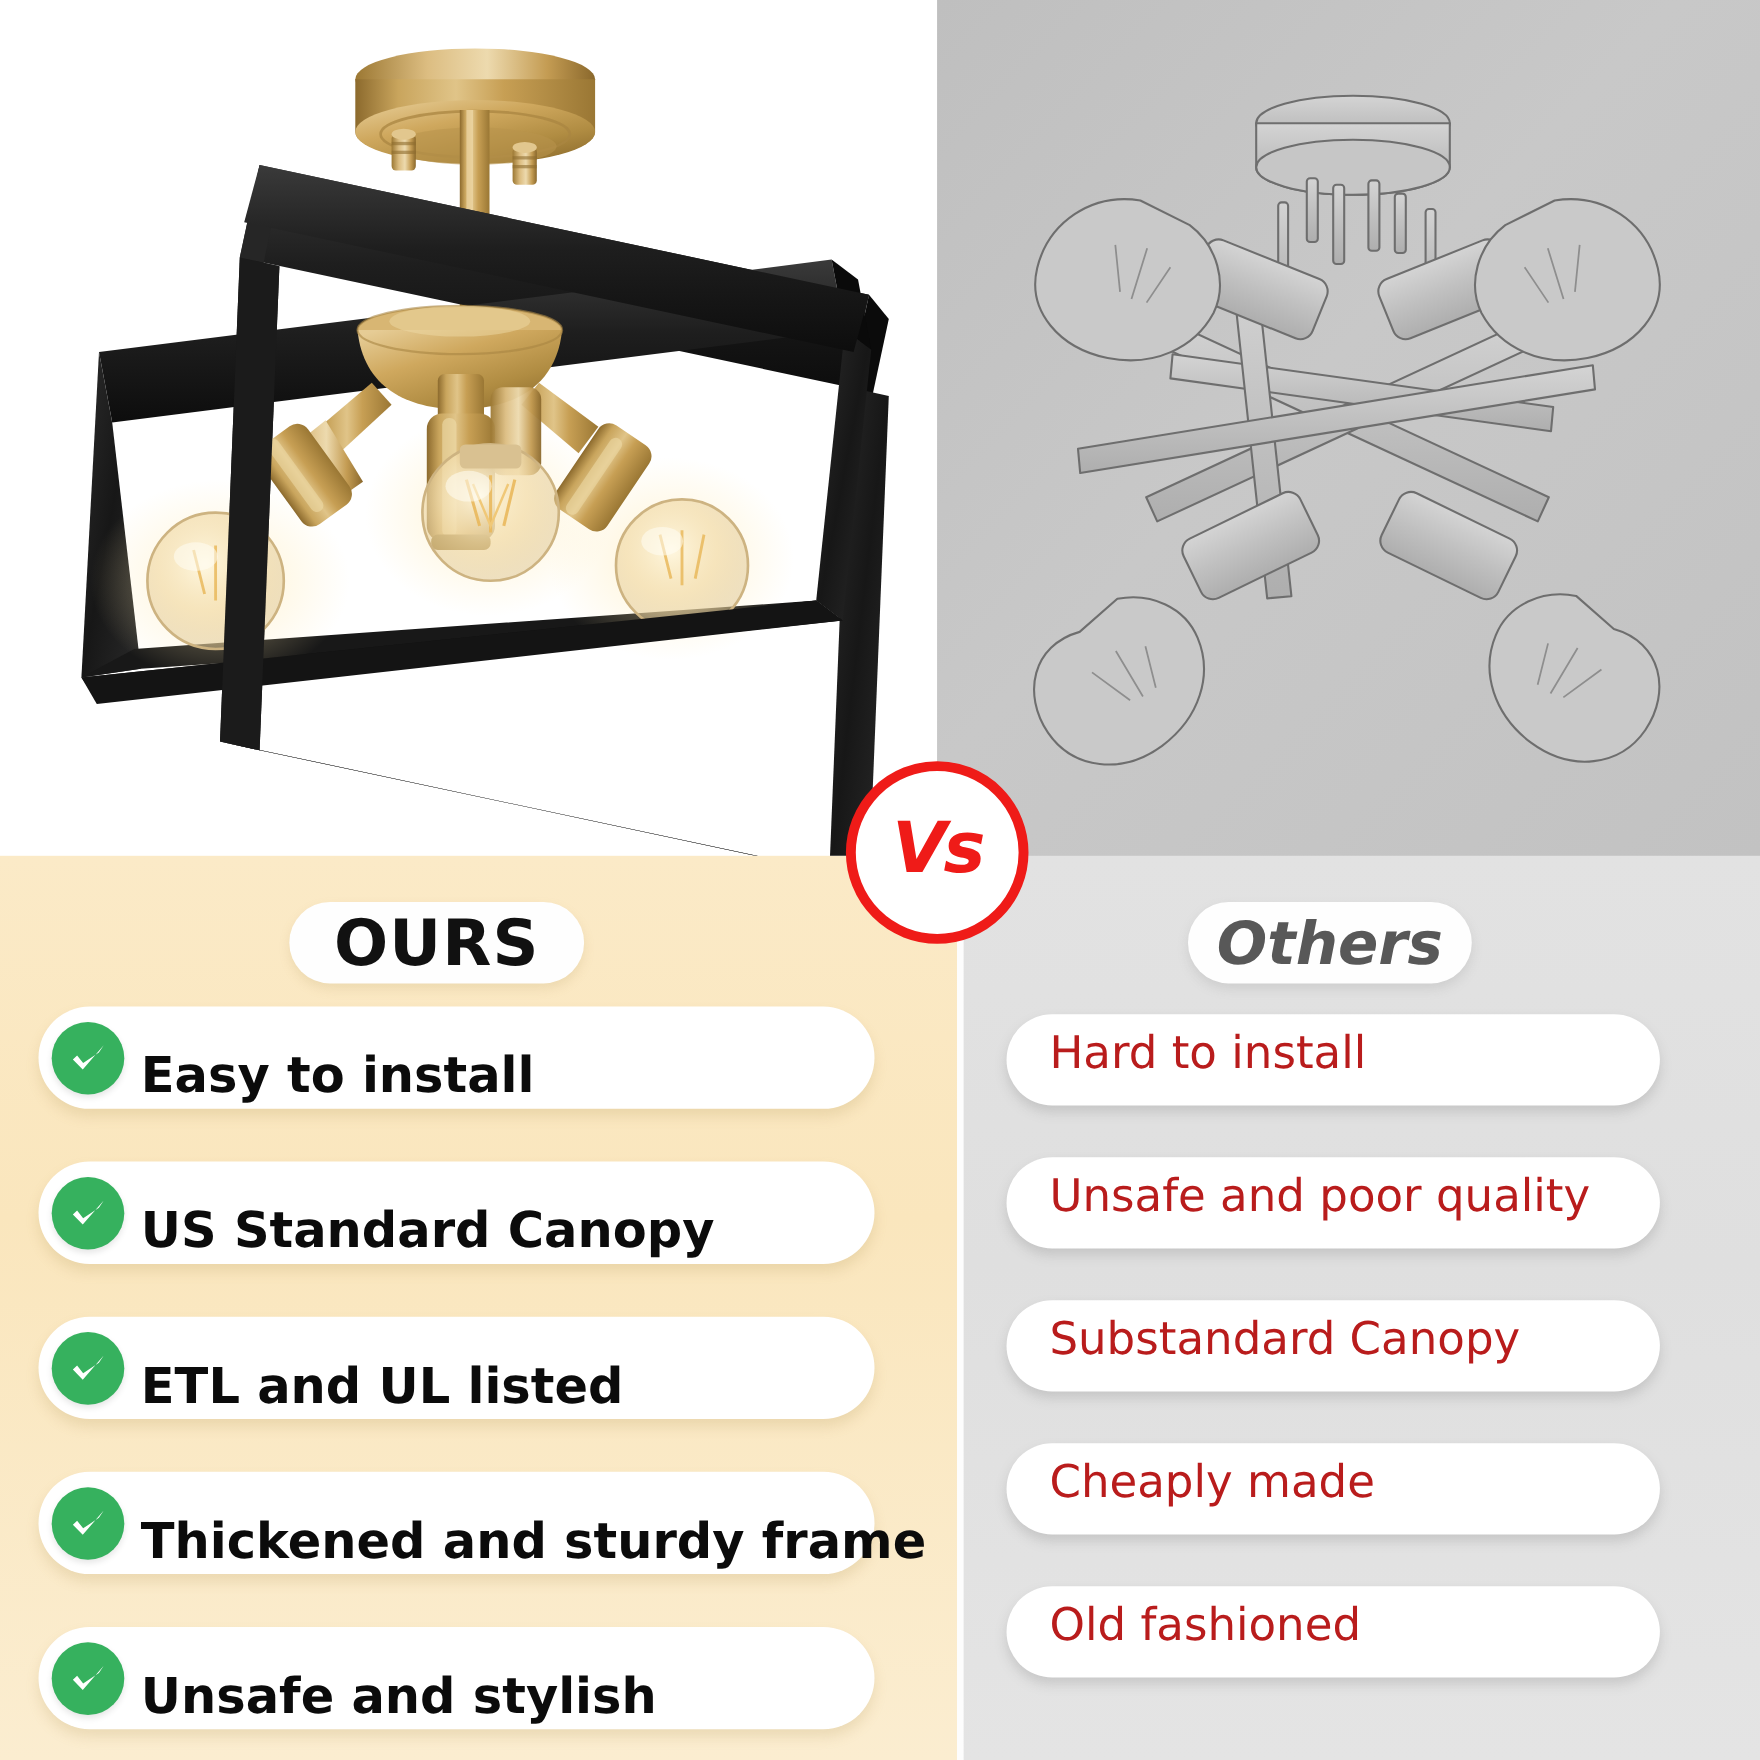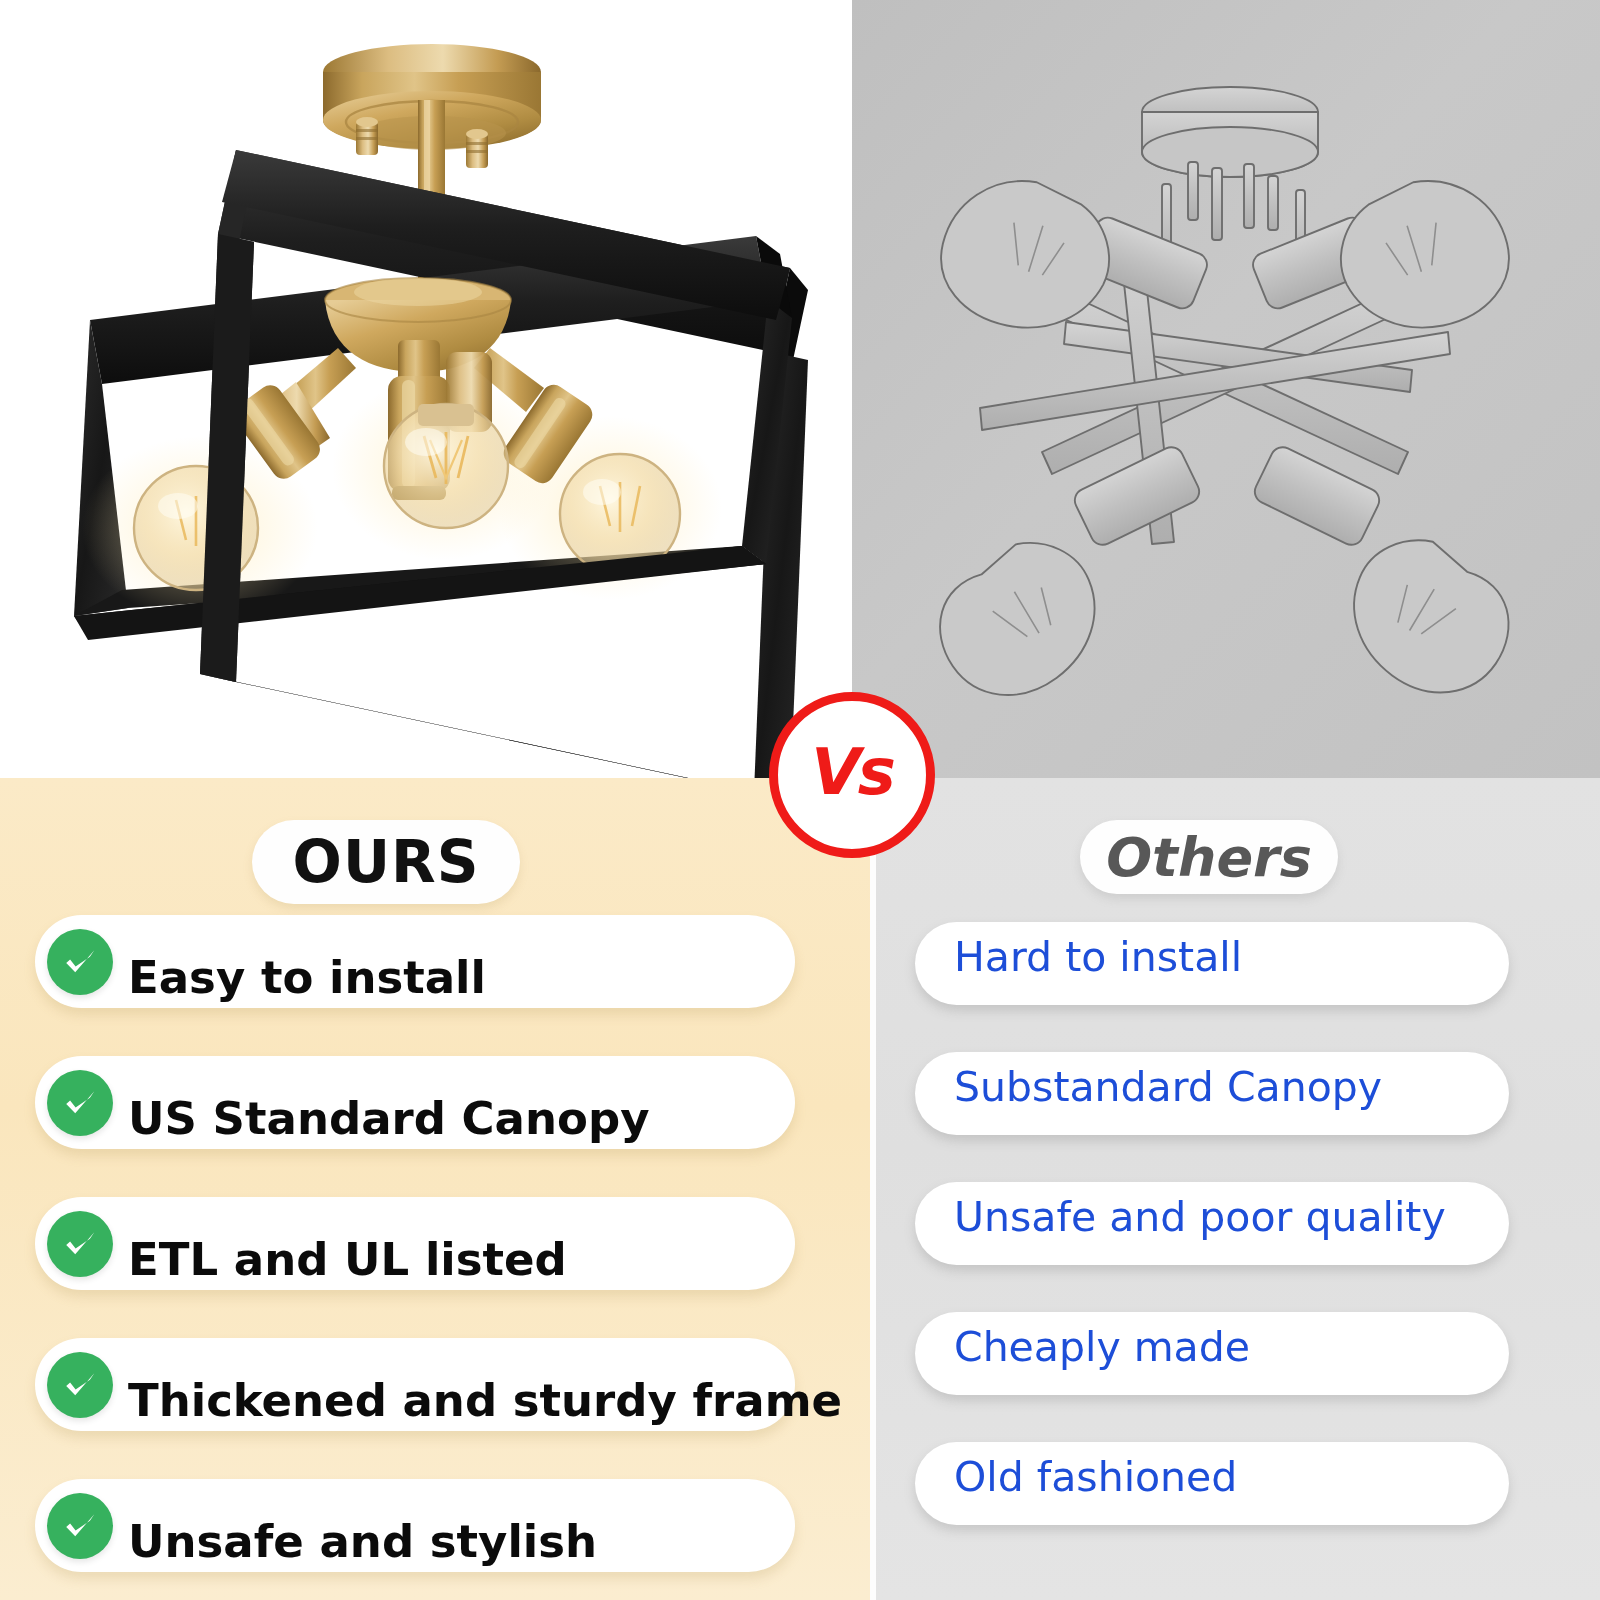--- a/index.html
+++ b/index.html
@@ -28,21 +28,21 @@
             box-sizing:border-box;z-index:40;
             display:flex;align-items:center;justify-content:center;}
   .vs-badge .vs-text{
             font-family:"DejaVu Sans","Liberation Sans",sans-serif;
             font-size:64px;font-weight:700;font-style:italic;color:#ef1b18;
             letter-spacing:-3px;line-height:1;transform:translateY(-3px);}
 
   
   .title-pill{position:absolute;border-radius:999px;background:#fefefe;
               display:flex;align-items:center;justify-content:center;}
-  .title-ours{left:252px;top:820px;width:268px;height:84px;
+  .title-ours{left:263px;top:820px;width:268px;height:74px;
               box-shadow:0 5px 10px rgba(180,150,90,.18);}
   .title-ours span{font-size:58px;font-weight:800;color:#111;letter-spacing:1px;
                    font-family:"DejaVu Sans","Liberation Sans",sans-serif;}
   .title-others{left:1080px;top:820px;width:258px;height:74px;
                 box-shadow:0 5px 10px rgba(140,140,140,.22);}
   .title-others span{font-size:54px;font-weight:700;color:#585858;
                      font-family:"DejaVu Sans","Liberation Sans",sans-serif;font-style:italic;}
 
   
   .ours-list{position:absolute;left:0;top:915px;width:870px;}
@@ -62,21 +62,21 @@
               font-family:"DejaVu Sans","Liberation Sans",sans-serif;}
 
   
   .others-list{position:absolute;left:876px;top:922px;width:724px;}
   .others-row{position:relative;margin:0 0 47px 0;height:83px;}
   .others-pill{position:absolute;left:39px;top:0;width:594px;height:83px;
                background:#ffffff;border-radius:999px;
                box-shadow:0 6px 11px rgba(130,130,130,.28);}
   .others-label{position:absolute;left:78px;top:0;height:69px;
                 display:flex;align-items:center;z-index:3;
-                font-size:41px;font-weight:400;color:#1d4ed8;
+                font-size:41px;font-weight:400;color:#b91c1c;
                 white-space:nowrap;
                 font-family:"DejaVu Sans","Liberation Sans",sans-serif;}
 </style>
 </head>
 <body>
 
 <div id="stage">
 
   <div class="q-tl"></div>
   <div class="q-tr"></div>
@@ -371,26 +371,26 @@
 
   <div class="others-list">
 
     <div class="others-row">
       <div class="others-pill"></div>
       <div class="others-label">Hard to install</div>
     </div>
 
     <div class="others-row">
       <div class="others-pill"></div>
-      <div class="others-label">Substandard Canopy</div>
+      <div class="others-label">Unsafe and poor quality</div>
     </div>
 
     <div class="others-row">
       <div class="others-pill"></div>
-      <div class="others-label">Unsafe and poor quality</div>
+      <div class="others-label">Substandard Canopy</div>
     </div>
 
     <div class="others-row">
       <div class="others-pill"></div>
       <div class="others-label">Cheaply made</div>
     </div>
 
     <div class="others-row">
       <div class="others-pill"></div>
       <div class="others-label">Old fashioned</div>

